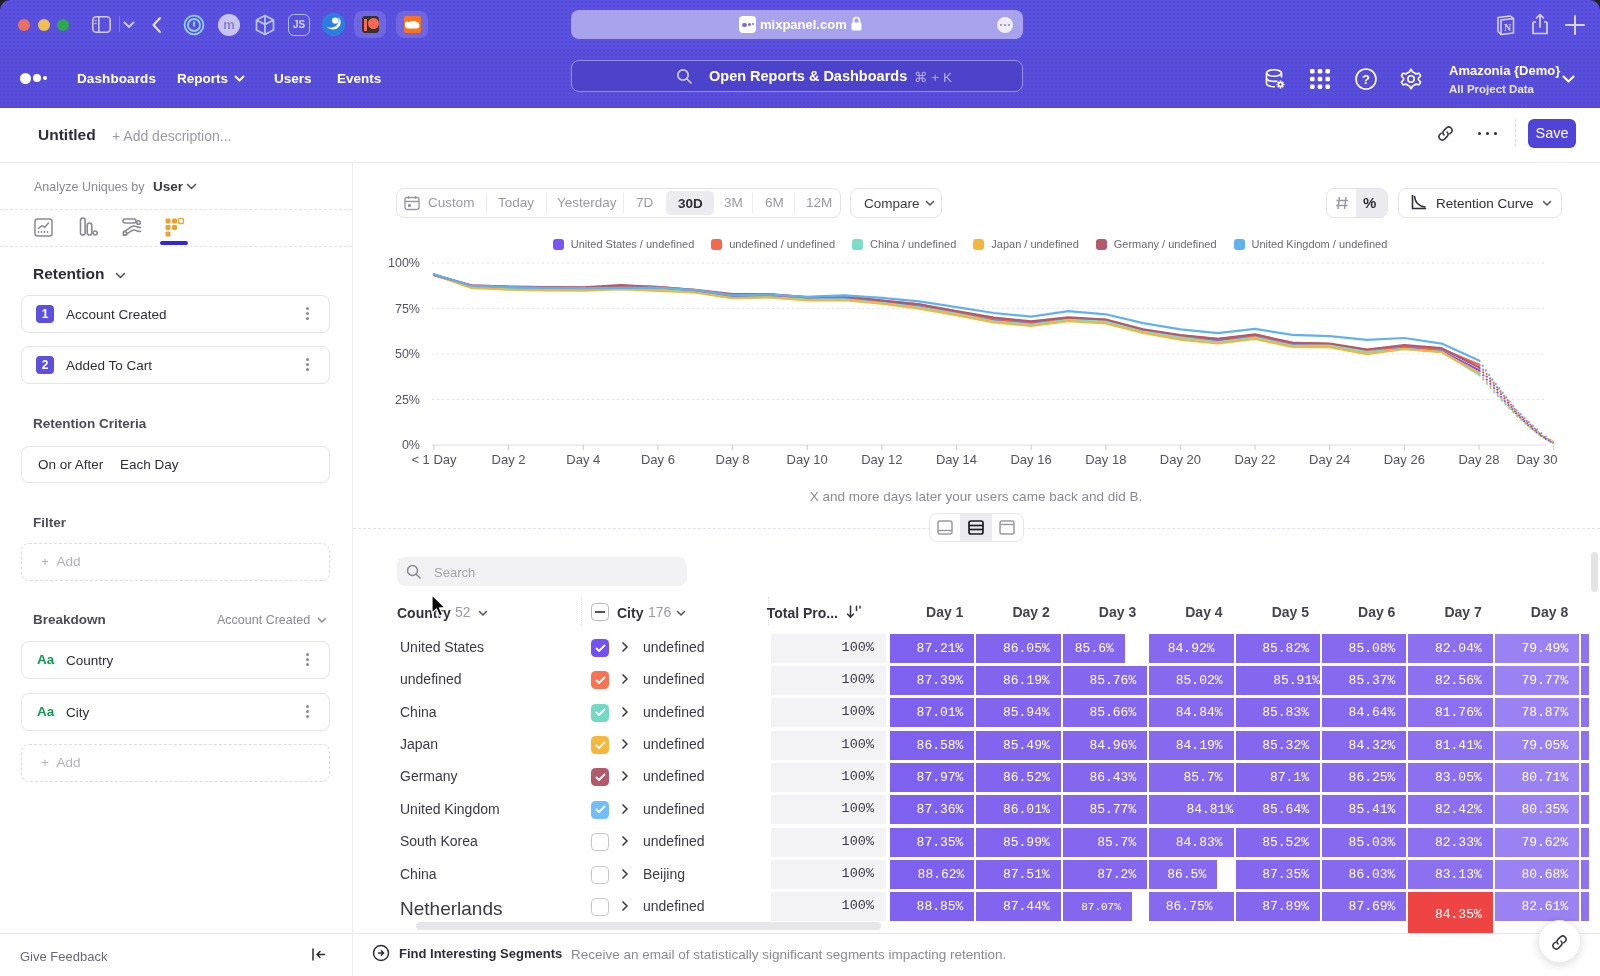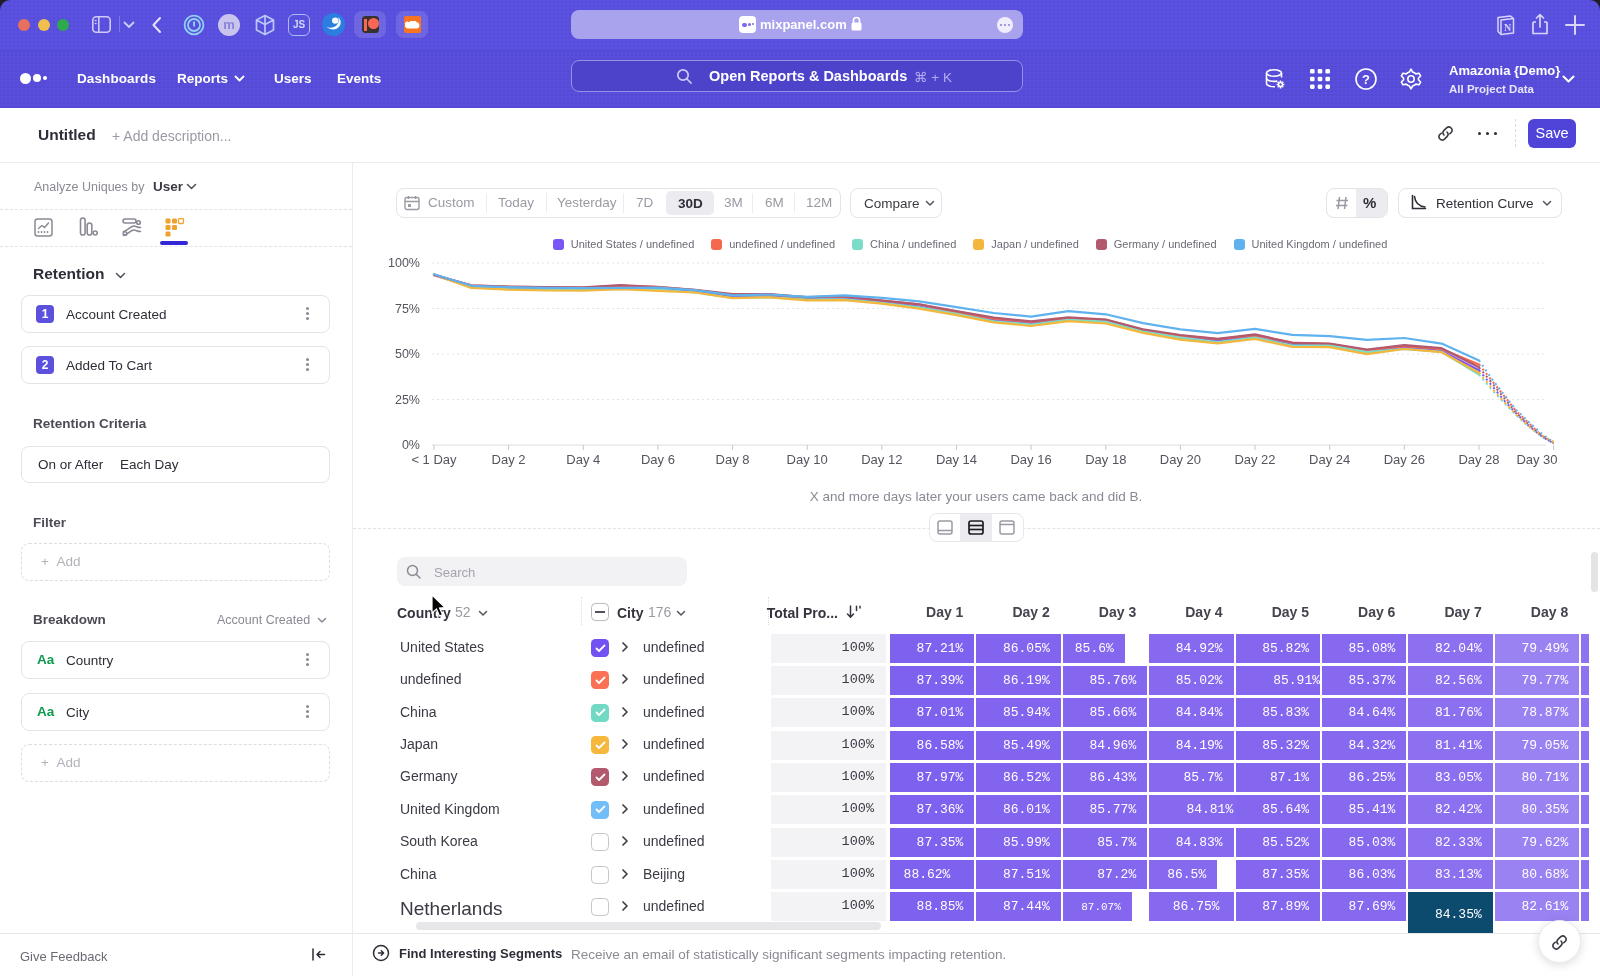--- a/index.html
+++ b/index.html
@@ -402,21 +402,21 @@
     <svg width="10" height="14" viewBox="0 0 10 14">
       <path d="M3 3 L7 7 L3 11" stroke="#403f49" stroke-width="1.7" fill="none" stroke-linecap="round" stroke-linejoin="round"></path>
     </svg>
   </div>
 <div style="position:absolute;left:643px;top:639.0px;font-size:14px;color:#3b3a44">undefined</div>
 <div style="position:absolute;left:771px;top:633.5px;width:115px;height:29.0px;background:#f3f2f5"></div>
 <div style="position:absolute;left:771px;top:639.5px;width:103px;text-align:right;font-family:'Liberation Mono',monospace;font-size:13.5px;color:#3b3a44">100%</div>
 <div style="position:absolute;left:890.0px;top:633.5px;width:84.4px;height:29.0px;background:#7F61EF;color:#fff;font-family:'Liberation Mono',monospace;font-size:13px;display:flex;align-items:center;justify-content:flex-end;padding-right:11px;box-sizing:border-box">87.21%</div>
 <div style="position:absolute;left:976.4px;top:633.5px;width:84.4px;height:29.0px;background:#8264EF;color:#fff;font-family:'Liberation Mono',monospace;font-size:13px;display:flex;align-items:center;justify-content:flex-end;padding-right:11px;box-sizing:border-box">86.05%</div>
 <div style="position:absolute;left:1062.8px;top:633.5px;width:62px;height:29.0px;background:#8466EF;color:#fff;font-family:'Liberation Mono',monospace;font-size:13px;display:flex;align-items:center;justify-content:flex-end;padding-right:11px;box-sizing:border-box">85.6%</div>
-<div style="position:absolute;left:1149.2px;top:633.5px;width:84.4px;height:29.0px;background:#8769F0;color:#fff;font-family:'Liberation Mono',monospace;font-size:13px;display:flex;align-items:center;justify-content:flex-end;padding-right:11px;box-sizing:border-box">84.92%</div>
+<div style="position:absolute;left:1149.2px;top:633.5px;width:84.4px;height:29.0px;background:#8769F0;color:#fff;font-family:'Liberation Mono',monospace;font-size:13px;display:flex;align-items:center;justify-content:flex-end;padding-right:19px;box-sizing:border-box">84.92%</div>
 <div style="position:absolute;left:1235.6px;top:633.5px;width:84.4px;height:29.0px;background:#8466EF;color:#fff;font-family:'Liberation Mono',monospace;font-size:13px;display:flex;align-items:center;justify-content:flex-end;padding-right:11px;box-sizing:border-box">85.82%</div>
 <div style="position:absolute;left:1322.0px;top:633.5px;width:84.4px;height:29.0px;background:#8769F0;color:#fff;font-family:'Liberation Mono',monospace;font-size:13px;display:flex;align-items:center;justify-content:flex-end;padding-right:11px;box-sizing:border-box">85.08%</div>
 <div style="position:absolute;left:1408.4px;top:633.5px;width:84.4px;height:29.0px;background:#8C70F0;color:#fff;font-family:'Liberation Mono',monospace;font-size:13px;display:flex;align-items:center;justify-content:flex-end;padding-right:11px;box-sizing:border-box">82.04%</div>
 <div style="position:absolute;left:1494.8px;top:633.5px;width:84.4px;height:29.0px;background:#9B82F2;color:#fff;font-family:'Liberation Mono',monospace;font-size:13px;display:flex;align-items:center;justify-content:flex-end;padding-right:11px;box-sizing:border-box">79.49%</div>
 <div style="position:absolute;left:1581.2px;top:633.5px;width:8px;height:29.0px;background:#8E73F0"></div>
 <div style="position:absolute;left:400px;top:671.4px;font-size:14px;color:#3b3a44">undefined</div>
 <div style="position:absolute;left:591px;top:671.4px;width:18px;height:18px;border-radius:4.5px;background:#FA7154;display:flex;align-items:center;justify-content:center">
     <svg width="11" height="9" viewBox="0 0 11 9">
       <path d="M1.5 4.5 L4 7 L9.5 1.5" stroke="#fff" stroke-width="1.8" fill="none" stroke-linecap="round" stroke-linejoin="round"></path>
     </svg>
@@ -552,21 +552,21 @@
 <div style="position:absolute;left:400px;top:865.5px;font-size:14px;color:#3b3a44">China</div>
 <div style="position:absolute;left:591px;top:865.5px;width:18px;height:18px;border:1.5px solid #c6c5cc;border-radius:4.5px;background:#fff;box-sizing:border-box"></div>
 <div style="position:absolute;left:620px;top:866.5px;width:12px;height:16px;color:#403f49">
     <svg width="10" height="14" viewBox="0 0 10 14">
       <path d="M3 3 L7 7 L3 11" stroke="#403f49" stroke-width="1.7" fill="none" stroke-linecap="round" stroke-linejoin="round"></path>
     </svg>
   </div>
 <div style="position:absolute;left:643px;top:865.5px;font-size:14px;color:#3b3a44">Beijing</div>
 <div style="position:absolute;left:771px;top:860.0px;width:115px;height:29.0px;background:#f3f2f5"></div>
 <div style="position:absolute;left:771px;top:866.0px;width:103px;text-align:right;font-family:'Liberation Mono',monospace;font-size:13.5px;color:#3b3a44">100%</div>
-<div style="position:absolute;left:890.0px;top:860.0px;width:84.4px;height:29.0px;background:#7F61EF;color:#fff;font-family:'Liberation Mono',monospace;font-size:13px;display:flex;align-items:center;justify-content:flex-end;padding-right:24px;box-sizing:border-box">88.62%</div>
+<div style="position:absolute;left:890.0px;top:860.0px;width:84.4px;height:29.0px;background:#7F61EF;color:#fff;font-family:'Liberation Mono',monospace;font-size:13px;display:flex;align-items:center;justify-content:flex-end;padding-right:10px;box-sizing:border-box">88.62%</div>
 <div style="position:absolute;left:976.4px;top:860.0px;width:84.4px;height:29.0px;background:#8264EF;color:#fff;font-family:'Liberation Mono',monospace;font-size:13px;display:flex;align-items:center;justify-content:flex-end;padding-right:11px;box-sizing:border-box">87.51%</div>
 <div style="position:absolute;left:1062.8px;top:860.0px;width:84.4px;height:29.0px;background:#8466EF;color:#fff;font-family:'Liberation Mono',monospace;font-size:13px;display:flex;align-items:center;justify-content:flex-end;padding-right:11px;box-sizing:border-box">87.2%</div>
 <div style="position:absolute;left:1149.2px;top:860.0px;width:68px;height:29.0px;background:#8769F0;color:#fff;font-family:'Liberation Mono',monospace;font-size:13px;display:flex;align-items:center;justify-content:flex-end;padding-right:11px;box-sizing:border-box">86.5%</div>
 <div style="position:absolute;left:1235.6px;top:860.0px;width:84.4px;height:29.0px;background:#8466EF;color:#fff;font-family:'Liberation Mono',monospace;font-size:13px;display:flex;align-items:center;justify-content:flex-end;padding-right:11px;box-sizing:border-box">87.35%</div>
 <div style="position:absolute;left:1322.0px;top:860.0px;width:84.4px;height:29.0px;background:#8769F0;color:#fff;font-family:'Liberation Mono',monospace;font-size:13px;display:flex;align-items:center;justify-content:flex-end;padding-right:11px;box-sizing:border-box">86.03%</div>
 <div style="position:absolute;left:1408.4px;top:860.0px;width:84.4px;height:29.0px;background:#8C70F0;color:#fff;font-family:'Liberation Mono',monospace;font-size:13px;display:flex;align-items:center;justify-content:flex-end;padding-right:11px;box-sizing:border-box">83.13%</div>
 <div style="position:absolute;left:1494.8px;top:860.0px;width:84.4px;height:29.0px;background:#9B82F2;color:#fff;font-family:'Liberation Mono',monospace;font-size:13px;display:flex;align-items:center;justify-content:flex-end;padding-right:11px;box-sizing:border-box">80.68%</div>
 <div style="position:absolute;left:1581.2px;top:860.0px;width:8px;height:29.0px;background:#8E73F0"></div>
 <div style="position:absolute;left:400px;top:897.8px;font-size:19px;color:#3b3a44">Netherlands</div>
 <div style="position:absolute;left:591px;top:897.8px;width:18px;height:18px;border:1.5px solid #c6c5cc;border-radius:4.5px;background:#fff;box-sizing:border-box"></div>
@@ -574,24 +574,24 @@
     <svg width="10" height="14" viewBox="0 0 10 14">
       <path d="M3 3 L7 7 L3 11" stroke="#403f49" stroke-width="1.7" fill="none" stroke-linecap="round" stroke-linejoin="round"></path>
     </svg>
   </div>
 <div style="position:absolute;left:643px;top:897.8px;font-size:14px;color:#3b3a44">undefined</div>
 <div style="position:absolute;left:771px;top:892.3px;width:115px;height:29.0px;background:#f3f2f5"></div>
 <div style="position:absolute;left:771px;top:898.3px;width:103px;text-align:right;font-family:'Liberation Mono',monospace;font-size:13.5px;color:#3b3a44">100%</div>
 <div style="position:absolute;left:890.0px;top:892.3px;width:84.4px;height:29.0px;background:#7F61EF;color:#fff;font-family:'Liberation Mono',monospace;font-size:13px;display:flex;align-items:center;justify-content:flex-end;padding-right:11px;box-sizing:border-box">88.85%</div>
 <div style="position:absolute;left:976.4px;top:892.3px;width:84.4px;height:29.0px;background:#8264EF;color:#fff;font-family:'Liberation Mono',monospace;font-size:13px;display:flex;align-items:center;justify-content:flex-end;padding-right:11px;box-sizing:border-box">87.44%</div>
 <div style="position:absolute;left:1062.8px;top:892.3px;width:69px;height:29.0px;background:#8466EF;color:#fff;font-family:'Liberation Mono',monospace;font-size:11px;display:flex;align-items:center;justify-content:flex-end;padding-right:11px;box-sizing:border-box">87.07%</div>
-<div style="position:absolute;left:1149.2px;top:892.3px;width:84.4px;height:29.0px;background:#8769F0;color:#fff;font-family:'Liberation Mono',monospace;font-size:13px;display:flex;align-items:center;justify-content:flex-end;padding-right:14px;box-sizing:border-box">86.75%</div>
+<div style="position:absolute;left:1149.2px;top:892.3px;width:84.4px;height:29.0px;background:#8769F0;color:#fff;font-family:'Liberation Mono',monospace;font-size:13px;display:flex;align-items:center;justify-content:flex-end;padding-right:21px;box-sizing:border-box">86.75%</div>
 <div style="position:absolute;left:1235.6px;top:892.3px;width:84.4px;height:29.0px;background:#8466EF;color:#fff;font-family:'Liberation Mono',monospace;font-size:13px;display:flex;align-items:center;justify-content:flex-end;padding-right:11px;box-sizing:border-box">87.89%</div>
 <div style="position:absolute;left:1322.0px;top:892.3px;width:84.4px;height:29.0px;background:#8769F0;color:#fff;font-family:'Liberation Mono',monospace;font-size:13px;display:flex;align-items:center;justify-content:flex-end;padding-right:11px;box-sizing:border-box">87.69%</div>
-<div style="position:absolute;left:1408.4px;top:892.3px;width:84.4px;height:44px;background:#0c4a6e;color:#fff;font-family:'Liberation Mono',monospace;font-size:13px;display:flex;align-items:center;justify-content:flex-end;padding-right:11px;box-sizing:border-box">84.35%</div>
+<div style="position:absolute;left:1408.4px;top:892.3px;width:84.4px;height:44px;background:#ef4444;color:#fff;font-family:'Liberation Mono',monospace;font-size:13px;display:flex;align-items:center;justify-content:flex-end;padding-right:11px;box-sizing:border-box">84.35%</div>
 <div style="position:absolute;left:1494.8px;top:892.3px;width:84.4px;height:29.0px;background:#9B82F2;color:#fff;font-family:'Liberation Mono',monospace;font-size:13px;display:flex;align-items:center;justify-content:flex-end;padding-right:11px;box-sizing:border-box">82.61%</div>
 <div style="position:absolute;left:1581.2px;top:892.3px;width:8px;height:29.0px;background:#8E73F0"></div>
 <svg class="abs" style="left:430px;top:594px" width="17" height="24" viewBox="0 0 17 24">
     <path d="M2 1 L2 19 L6.5 15 L9.5 22 L12.5 20.5 L9.5 14 L15 13.5 Z" fill="#000" stroke="#fff" stroke-width="1.2"></path>
   </svg>
 
 <div class="abs" style="left:416px;top:922px;width:465px;height:8px;background:#e7e7ea;border-radius:4px"></div>
 <div class="abs" style="left:1591px;top:552px;width:7px;height:40px;background:#e4e4e7;border-radius:4px"></div>
 
 <div class="abs" style="left:0;top:933px;width:1600px;height:43px;background:#fff;border-top:1px solid #e8e8eb"></div>

